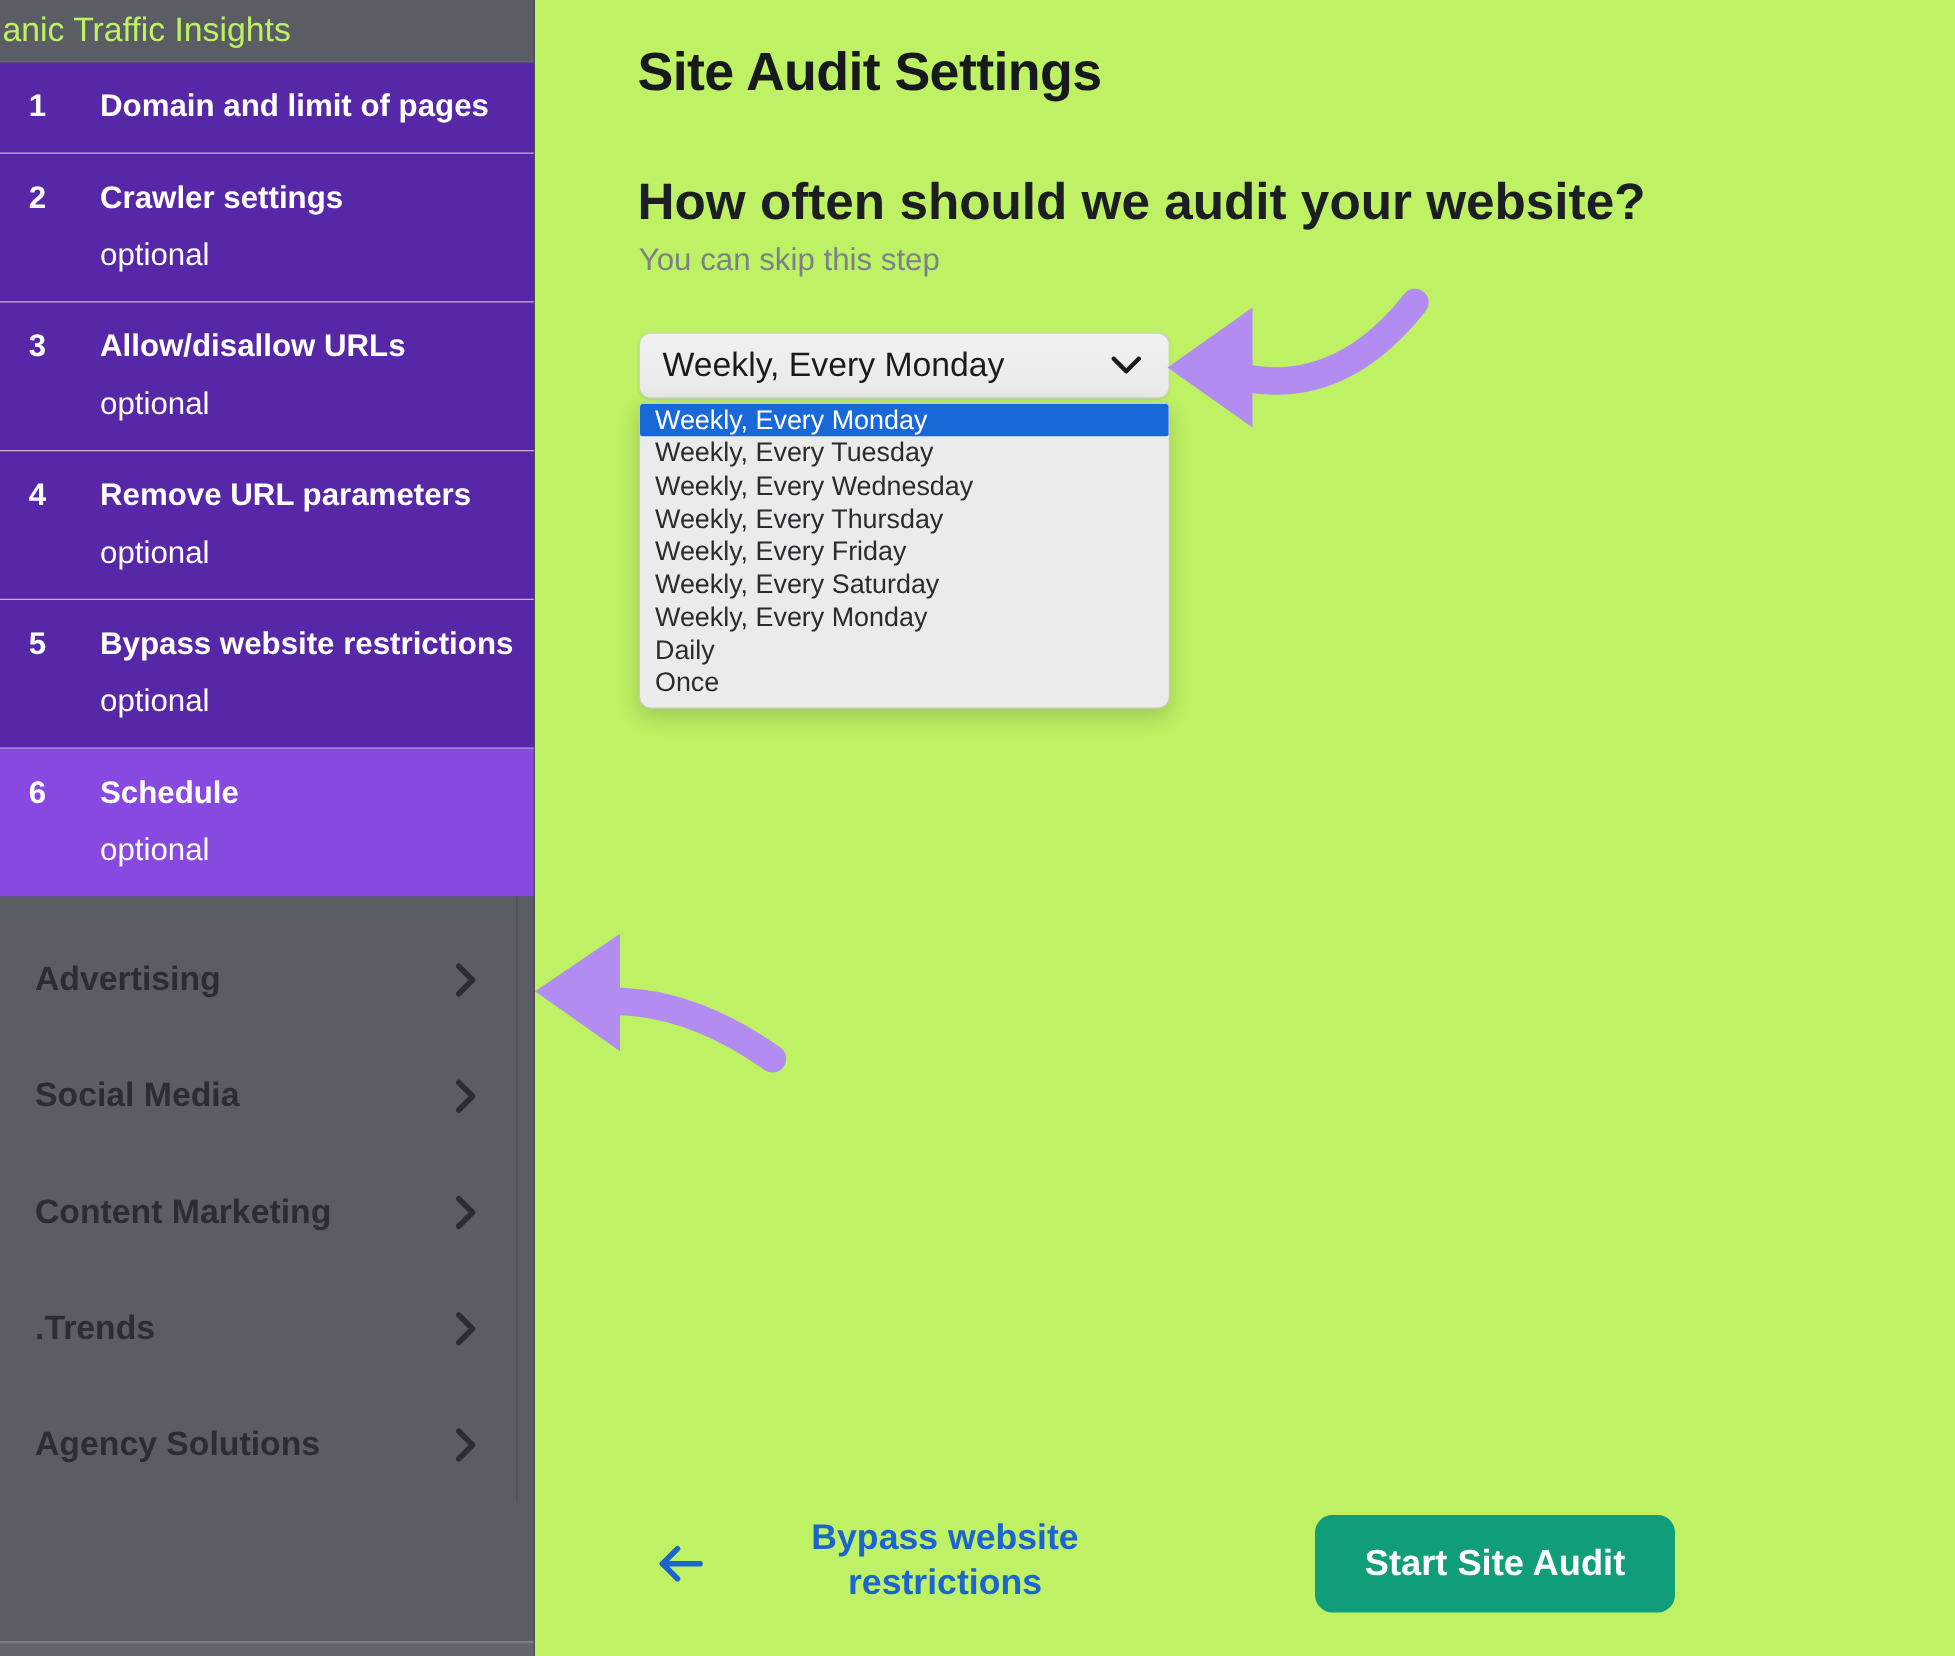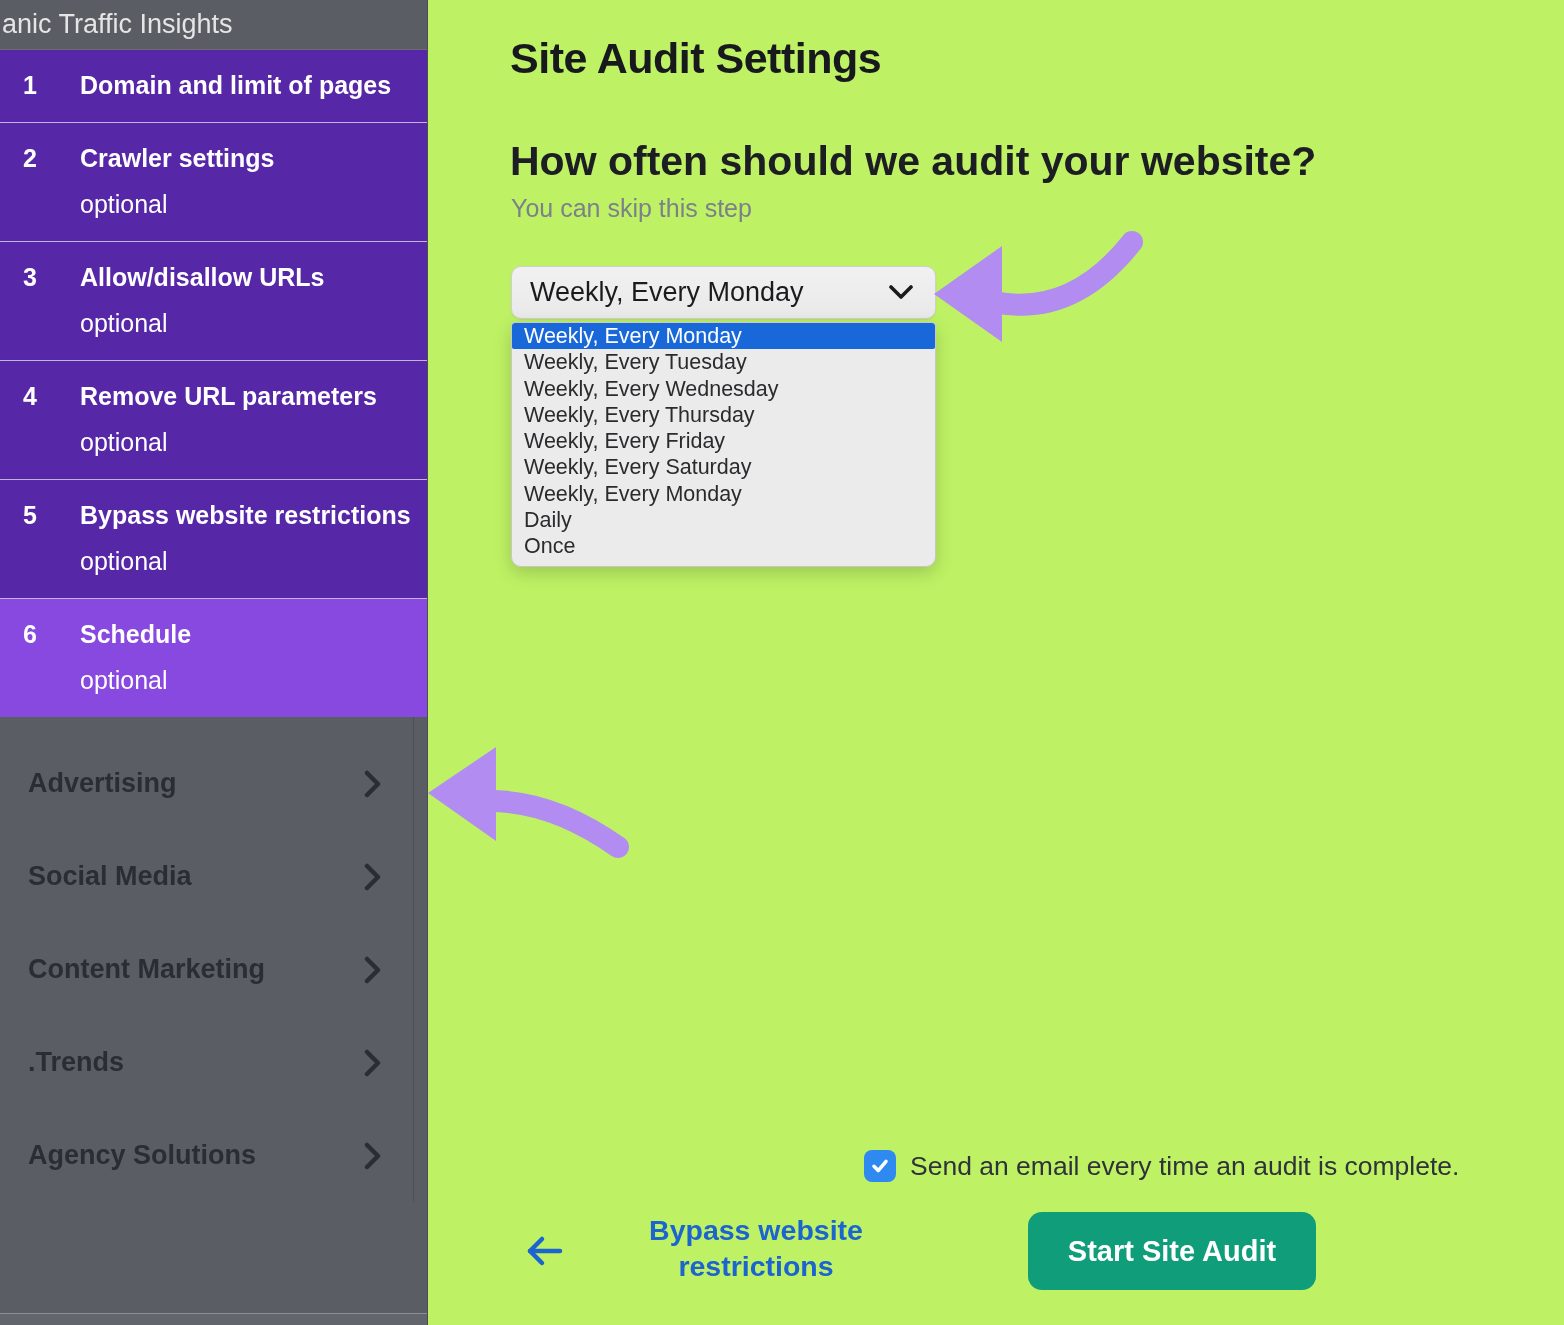--- a/index.html
+++ b/index.html
@@ -4,21 +4,21 @@
 <style>
   * { margin:0; padding:0; box-sizing:border-box; }
   html,body { background:#ffffff; }
   body { font-family:"Liberation Sans", sans-serif; }
   .app { position:relative; width:1564px; height:1325px; background:#ffffff; overflow:hidden; }
 
   
   .sidebar { position:absolute; left:0; top:0; width:428px; height:1325px;
              background:#5a5d64; border-right:1px solid #4c4e55; }
   .sidebar-header { height:50px; display:flex; align-items:center;
-                    color:#e5e5e5; font-size:27px; padding-left:2px;
+                    color:#bef264; font-size:27px; padding-left:2px;
                     overflow:hidden; white-space:nowrap; border-bottom:1px solid #6a6c72;}
   .steps { background:#5627a6; }
   .step { display:flex; padding:15px 10px 17px 0; border-bottom:1px solid rgba(255,255,255,0.65); cursor:pointer; }
   .step:last-child { border-bottom:none; }
   .step.active { background:#8749e0; }
   .step-num { width:80px; padding-left:23px; color:#ffffff; font-weight:bold;
               font-size:25px; line-height:40px; flex:none; }
   .step-body { flex:1; }
   .step-title { color:#ffffff; font-weight:bold; font-size:25px; line-height:40px; }
   .step-optional { color:#ffffff; font-size:25px; line-height:40px; margin-top:6px; }
@@ -61,21 +61,21 @@
   
   .email-row { position:absolute; left:436px; top:1150px; display:flex; align-items:center; }
   .checkbox { width:32px; height:32px; background:#2e89f0; border-radius:8px;
               display:flex; align-items:center; justify-content:center; cursor:pointer; flex:none; }
   .email-label { margin-left:14px; font-size:26.5px; color:#2f3339; }
 
   
   .back-btn { position:absolute; left:92px; top:1226px; width:48px; height:48px; cursor:pointer; }
   .back-link { position:absolute; left:200px; top:1212px; width:256px; text-align:center;
                color:#1c64cf; font-weight:bold; font-size:28.5px; line-height:36px; cursor:pointer; }
-  .start-btn { position:absolute; left:600px; top:1212px; width:288px; height:78px;
+  .start-btn { position:absolute; left:624px; top:1212px; width:288px; height:78px;
                background:#0f9d7a; border:none; border-radius:14px; color:#ffffff;
                font-family:"Liberation Sans", sans-serif;
                font-size:29px; font-weight:bold; cursor:pointer; }
 </style>
 </head>
 <body>
 
 <div class="app">
 
   <aside class="sidebar">
@@ -210,28 +210,20 @@
       <div class="option">Once</div>
     </div>
 
     <div class="arrow1">
       <svg width="215" height="125" viewBox="0 0 215 125">
         <path d="M 62 82 Q 140 98 200 22" fill="none" stroke="#b28cf0" stroke-width="22" stroke-linecap="round"></path>
         <polygon points="2,74 70,26 70,122" fill="#b28cf0"></polygon>
       </svg>
     </div>
 
-    <div class="email-row">
-      <div class="checkbox">
-        <svg width="22" height="22" viewBox="0 0 31 31">
-            <polyline points="7,16 13,22 24,9" fill="none" stroke="#ffffff" stroke-width="5" stroke-linecap="round" stroke-linejoin="round"></polyline>
-          </svg>
-      </div>
-      <span class="email-label">Send an email every time an audit is complete.</span>
-    </div>
 
     <div class="back-btn">
       <svg width="48" height="48" viewBox="0 0 48 48">
         <line x1="10" y1="25" x2="40" y2="25" stroke="#1c64cf" stroke-width="4.5" stroke-linecap="round"></line>
         <polyline points="22,13 10,25 22,37" fill="none" stroke="#1c64cf" stroke-width="4.5" stroke-linecap="round" stroke-linejoin="round"></polyline>
       </svg>
     </div>
     <div class="back-link">Bypass website restrictions</div>
     <button class="start-btn">Start Site Audit</button>
   </main>

